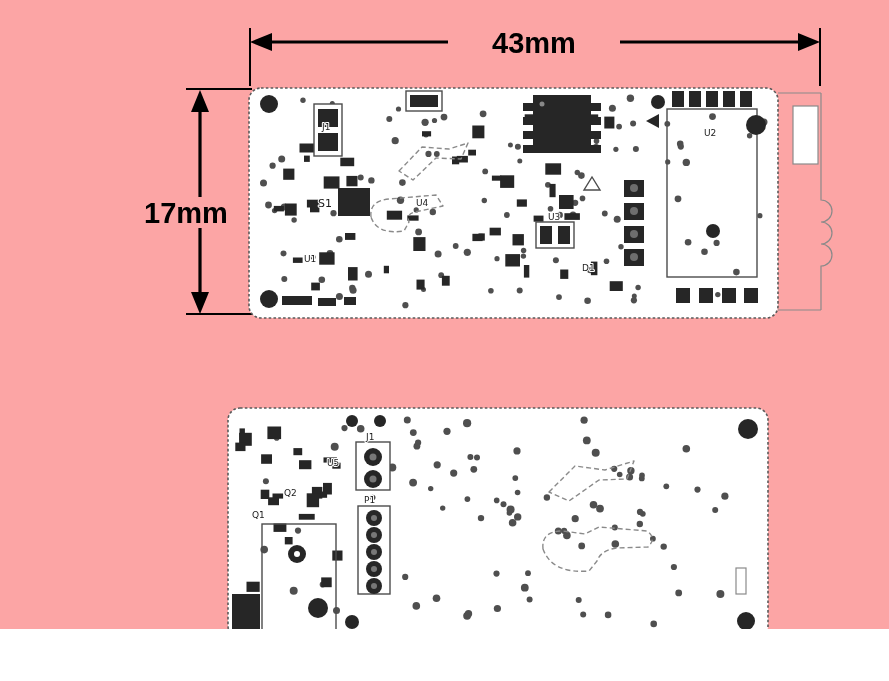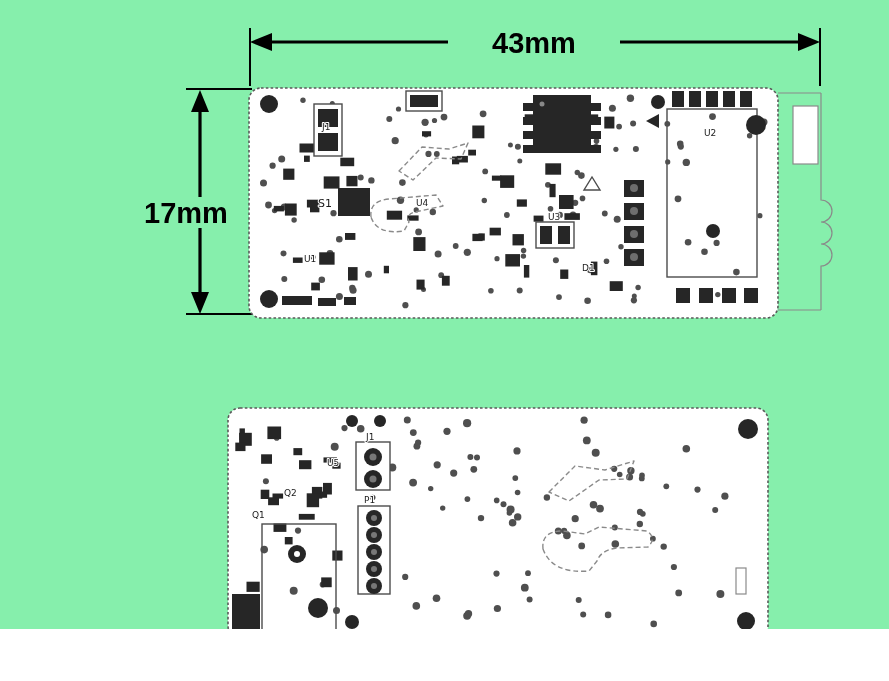--- a/index.html
+++ b/index.html
@@ -1,16 +1,16 @@
 <!DOCTYPE html>
 <html><head>
 <meta charset="utf-8">
 <style>
   html,body{margin:0;padding:0;background:#ffffff;}
-  .canvas{position:relative;width:889px;height:629px;background:#86efac;overflow:hidden;
+  .canvas{position:relative;width:889px;height:629px;background:#fca5a5;overflow:hidden;
           font-family:"Liberation Sans",sans-serif;}
   svg{display:block;}
   .dim-label{font-family:"Liberation Sans",sans-serif;font-weight:bold;font-size:29px;fill:#000;}
   .refdes{font-family:"DejaVu Sans",sans-serif;font-size:9px;fill:#1a1a1a;
           paint-order:stroke;stroke:#ffffff;stroke-width:2px;stroke-linejoin:round;}
   .refdes-lg{font-size:11px;}
   .board{fill:#ffffff;stroke:#5a5a5a;stroke-width:1.6;stroke-dasharray:2.6 2.2;}
   .part{fill:#262626;}
   .via{fill:#4f4f4f;}
   .outline{fill:none;stroke:#4c4c4c;stroke-width:1.4;}

